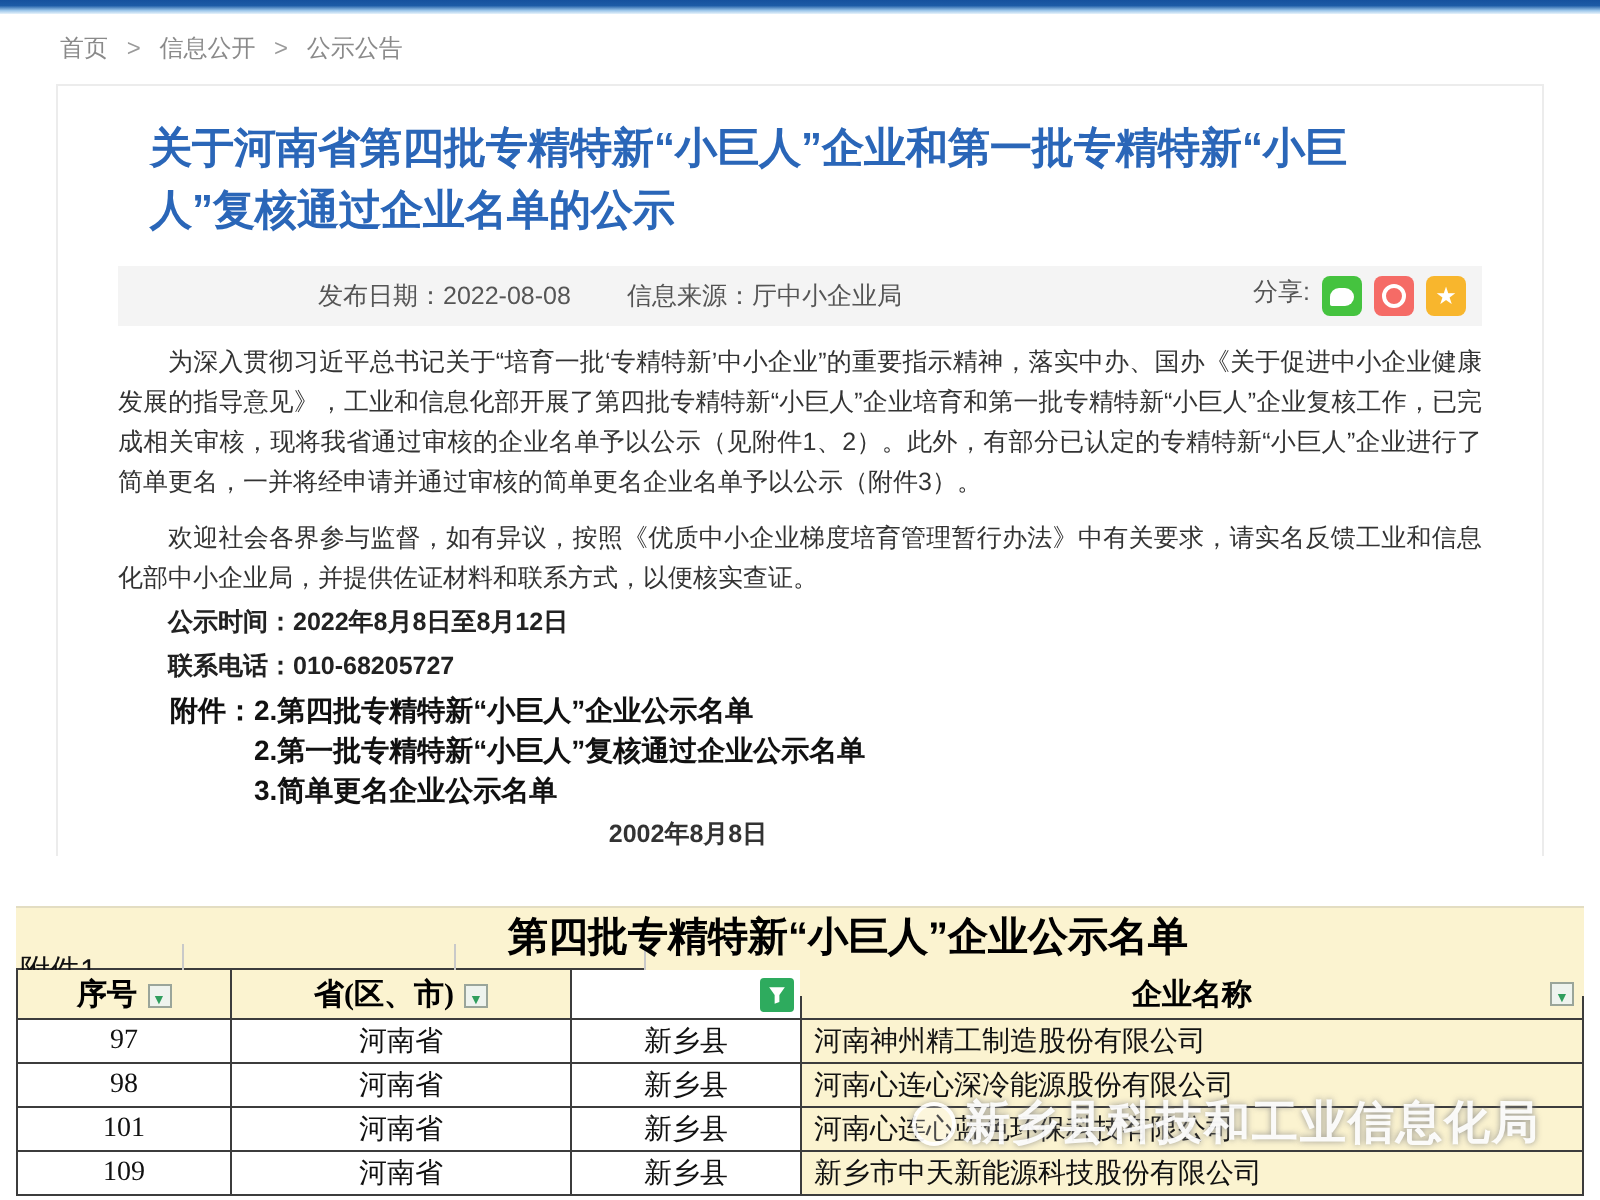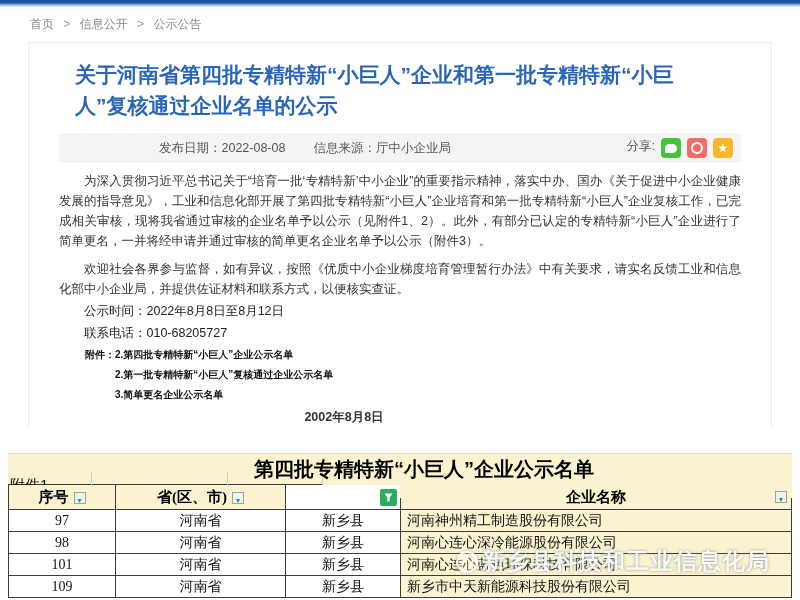--- a/index.html
+++ b/index.html
@@ -30,23 +30,23 @@
         display:inline-flex; align-items:center; justify-content:center; position:relative; }
   .si.wechat::before { content:""; width:12px; height:9px; background:#fff;
         border-radius:5px 5px 5px 1px; display:block; }
   .si.weibo::before { content:""; width:8px; height:8px; border:2px solid #fff;
         border-radius:50%; display:block; }
   .si.star { color:#fff; font-size:12px; line-height:1; }
 
   .para { margin:8px 30px 0; font-size:12.5px; line-height:20px; color:#333;
           text-indent:2em; text-align:justify; }
   .line { margin:2px 30px 0; font-size:12.5px; line-height:20px; color:#222;
-          text-indent:2em; font-weight:400; }
+          text-indent:2em; font-weight:700; }
   .attach { margin:2px 30px 0; padding-left:26px; display:flex;
-            font-size:10px; line-height:20px; color:#111; font-weight:bold; }
+            font-size:14px; line-height:20px; color:#111; font-weight:bold; }
   .attach-items div { line-height:20px; }
   .sign-date { margin:4px 112px 0 0; text-align:center; font-size:12.5px;
                color:#333; font-weight:600; }
 
   
   .excel { position:absolute; left:8px; top:428px; width:784px; background:#fff; z-index:3;
            font-family:"Liberation Serif", serif; }
   .xrowA { display:grid; grid-template-columns:84px 136px 95px 1fr; height:26px;
            border-bottom:1px solid #e3ddc2; }
   .xrowA > div { border-right:1px solid #c9c9c9; height:26px;margin-top:44px; }

